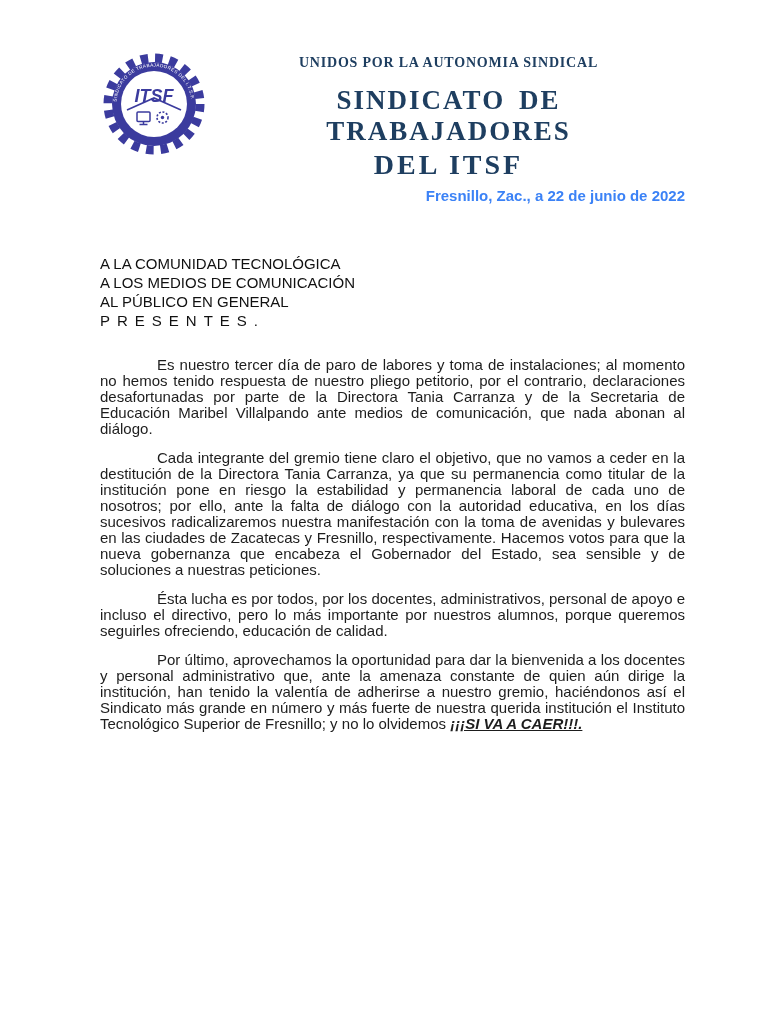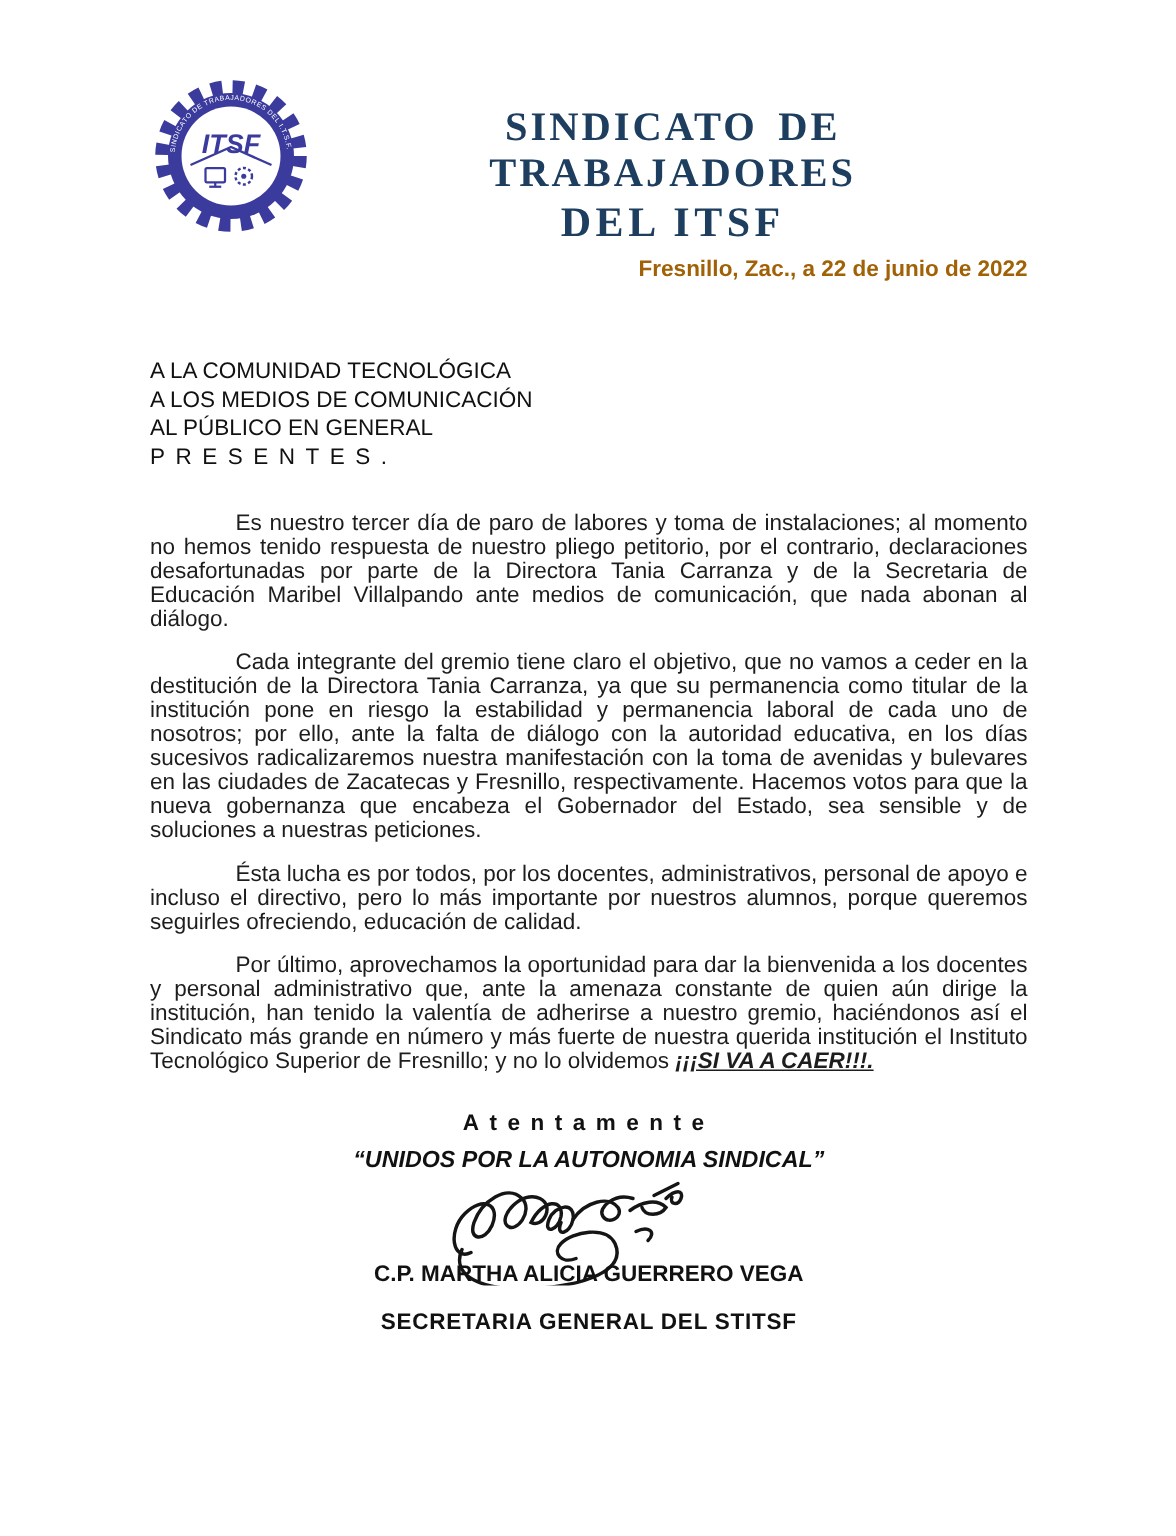--- a/index.html
+++ b/index.html
@@ -15,21 +15,21 @@
   }
   
   .letterhead { display:flex; align-items:flex-start; }
   .logo-wrap { width:112px; flex:0 0 112px; }
   .head-text { flex:1; text-align:center; padding-top:3px;
                font-family:"Liberation Serif", serif; color:#1e3e60; }
   .slogan { font-size:14px; font-weight:bold; letter-spacing:0.8px; }
   .org-line1 { font-size:27px; font-weight:bold; letter-spacing:2px; word-spacing:5px; margin-top:14px; }
   .org-line2 { font-size:28px; font-weight:bold; letter-spacing:3px; margin-top:2px; }
   
-  .date-line { text-align:right; font-size:15px; font-weight:bold; color:#a16207; margin-top:6px; }
+  .date-line { text-align:right; font-size:15px; font-weight:bold; color:#3b82f6; margin-top:6px; }
   
   .recipients { margin-top:50px; font-size:15px; font-weight:normal; line-height:19px; color:#111; }
   .presentes { letter-spacing:7px; }
   
   .letter-body { margin-top:27px; font-size:15px; line-height:16px; text-align:justify; }
   .letter-body p { margin:0 0 13px 0; text-indent:57px; }
   .caer { font-weight:bold; font-style:italic; text-decoration:underline; }
   
   .closing { text-align:center; margin-top:24px; color:#111; }
   .atentamente { font-size:15px; font-weight:bold; letter-spacing:7px; }
@@ -73,20 +73,21 @@
           <line x1="39.5" y1="72.5" x2="47.5" y2="72.5" stroke="#3b3b9e" stroke-width="1.5"></line>
         </g>
 
         <g>
           <circle cx="62.5" cy="65.5" r="5.5" fill="none" stroke="#3b3b9e" stroke-width="1.6" stroke-dasharray="2 1.6"></circle>
           <circle cx="62.5" cy="65.5" r="1.7" fill="#3b3b9e"></circle>
         </g>
       </svg>
     </div>
     <div class="head-text">
+      <div class="slogan">UNIDOS POR LA AUTONOMIA SINDICAL</div>
       <div class="org-line1">SINDICATO DE TRABAJADORES</div>
       <div class="org-line2">DEL ITSF</div>
     </div>
   </header>
 
   <div class="date-line">Fresnillo, Zac., a 22 de junio de 2022</div>
 
   <div class="recipients">
     <div>A LA COMUNIDAD TECNOLÓGICA</div>
     <div>A LOS MEDIOS DE COMUNICACIÓN</div>
@@ -94,28 +95,14 @@
     <div class="presentes">PRESENTES.</div>
   </div>
 
   <div class="letter-body">
     <p>Es nuestro tercer día de paro de labores y toma de instalaciones; al momento no hemos tenido respuesta de nuestro pliego petitorio, por el contrario, declaraciones desafortunadas por parte de la Directora Tania Carranza y de la Secretaria de Educación Maribel Villalpando ante medios de comunicación, que nada abonan al diálogo.</p>
     <p>Cada integrante del gremio tiene claro el objetivo, que no vamos a ceder en la destitución de la Directora Tania Carranza, ya que su permanencia como titular de la institución pone en riesgo la estabilidad y permanencia laboral de cada uno de nosotros; por ello, ante la falta de diálogo con la autoridad educativa, en los días sucesivos radicalizaremos nuestra manifestación con la toma de avenidas y bulevares en las ciudades de Zacatecas y Fresnillo, respectivamente. Hacemos votos para que la nueva gobernanza que encabeza el Gobernador del Estado, sea sensible y de soluciones a nuestras peticiones.</p>
     <p>Ésta lucha es por todos, por los docentes, administrativos, personal de apoyo e incluso el directivo, pero lo más importante por nuestros alumnos, porque queremos seguirles ofreciendo, educación de calidad.</p>
     <p><span>Por último, aprovechamos la oportunidad para dar la bienvenida a los docentes y personal administrativo que, ante la amenaza constante de quien aún dirige la institución, han tenido la valentía de adherirse a nuestro gremio, haciéndonos así el Sindicato más grande en número y más fuerte de nuestra querida institución el Instituto Tecnológico Superior de Fresnillo; y no lo olvidemos </span><span class="caer">¡¡¡SI VA A CAER!!!.</span></p>
   </div>
 
-  <div class="closing">
-    <div class="atentamente">Atentamente</div>
-    <div class="union-quote">“UNIDOS POR LA AUTONOMIA SINDICAL”</div>
-    <svg class="signature-svg" width="230" height="80" viewBox="0 0 230 80">
-      <g fill="none" stroke="#151515" stroke-width="2.3" stroke-linecap="round">
-        <path d="M36,58 C24,64 20,44 32,32 C44,20 56,26 50,40 C45,51 34,50 38,38 C43,24 60,12 70,22 C78,30 66,46 60,40 C54,34 70,16 82,22 C92,27 84,42 76,38 C84,22 98,22 96,34 C94,44 84,46 88,36 C92,26 106,24 104,36 C102,46 92,48 96,38"></path>
-        <path d="M104,36 C112,24 128,20 134,28 C138,34 128,40 124,34 C120,28 132,18 144,22 M142,30 C150,24 160,22 166,28 C162,34 152,34 150,28 M158,20 L174,12 M166,22 C172,16 178,16 176,22 C174,27 168,26 170,21"></path>
-        <path d="M30,56 C22,74 44,84 78,82 C112,80 140,70 132,52 C126,40 104,44 96,52 C90,58 96,66 106,62"></path>
-        <path d="M146,44 C154,40 160,44 154,50"></path>
-      </g>
-    </svg>
-    <div class="signer-name">C.P. MARTHA ALICIA GUERRERO VEGA</div>
-    <div class="signer-role">SECRETARIA GENERAL DEL STITSF</div>
-  </div>
 
 </div>
 
 </body></html>

